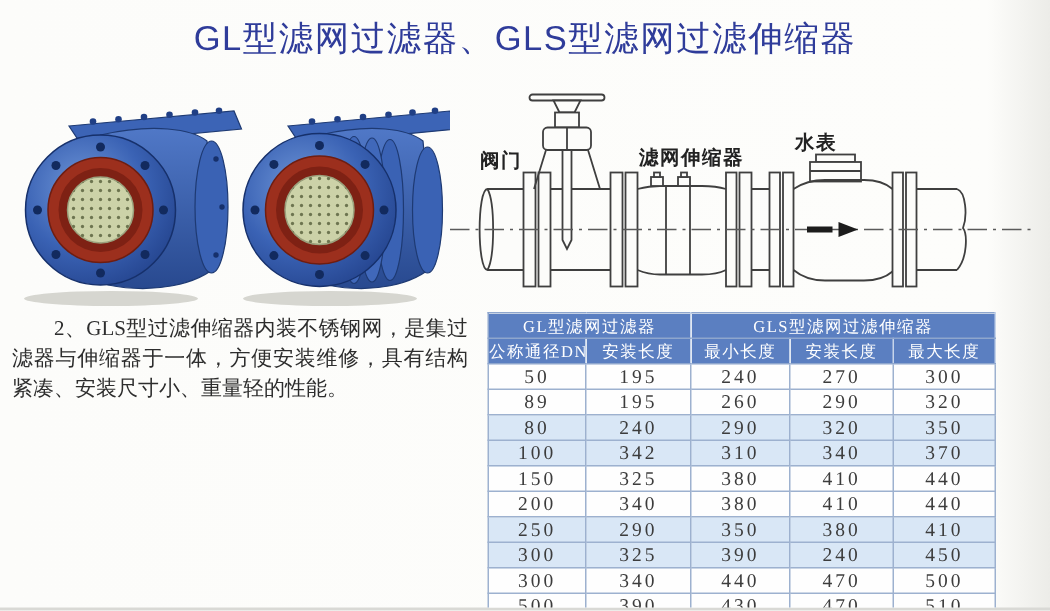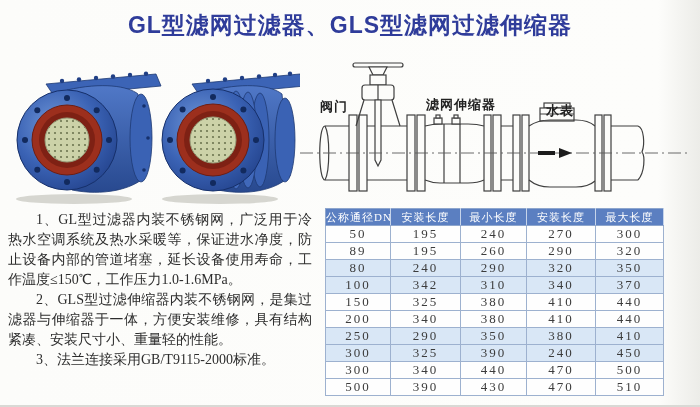--- a/index.html
+++ b/index.html
@@ -5,33 +5,33 @@
   html,body{margin:0;padding:0;}
   body{
     width:700px;height:407px;position:relative;overflow:hidden;
     background:linear-gradient(90deg,#fcfcfa 0%,#fdfdfb 94%,#ecece8 100%);
     font-family:"Liberation Serif",serif;
     border-bottom:2px solid #d9d9d5;
     box-sizing:border-box;
   }
   .page-title{
     position:absolute;top:10px;left:0;width:700px;text-align:center;
-    font-family:"Liberation Sans",sans-serif;font-weight:bold;
+    font-family:"Liberation Sans",sans-serif;font-weight:normal;
     font-size:23px;letter-spacing:1px;
     color:var(--title-text,#2f3c9a);margin:0;
   }
   .photos{position:absolute;left:10px;top:58px;width:290px;height:148px;}
   .diagram{position:absolute;left:298px;top:56px;width:392px;height:150px;}
   .diagram-label{
     position:absolute;font-family:"Liberation Sans",sans-serif;
     font-size:13px;color:#222;font-weight:bold;letter-spacing:1px;white-space:nowrap;
   }
   .label-valve{left:22px;top:42px;}
   .label-strainer{left:128px;top:40px;}
-  .label-meter{left:248px;top:30px;margin-top:16px;}
+  .label-meter{left:232px;top:30px;}
   .description{
     position:absolute;left:8px;top:210px;width:304px;
     font-size:14px;line-height:20px;color:#2d2d2d;text-align:justify;
   }
   .description p{margin:0;text-indent:2em;}
   .spec-table{
     position:absolute;left:325px;top:208px;width:338px;
     border-collapse:collapse;table-layout:fixed;
     font-size:12px;color:#3c3c3c;
   }
@@ -199,35 +199,37 @@
       <polygon points="261,92 274,97 261,102"></polygon>
     </g>
   </svg>
 
   <span class="diagram-label label-valve">阀门</span>
   <span class="diagram-label label-strainer">滤网伸缩器</span>
   <span class="diagram-label label-meter">水表</span>
 </div>
 
 <div class="description">
-  <p>1、GL型过滤器内装不锈钢网，广泛用于冷热水空调系统及热水采暖等，保证进水净度，防止设备内部的管道堵塞，延长设备使用寿命，工作温度≤150℃，工作压力1.0-1.6MPa。</p>
   <p>2、GLS型过滤伸缩器内装不锈钢网，是集过滤器与伸缩器于一体，方便安装维修，具有结构紧凑、安装尺寸小、重量轻的性能。</p>
-  <p>3、法兰连接采用GB/T9115-2000标准。</p>
 </div>
 
 <table class="spec-table">
   <colgroup>
     <col class="c0">
       <col class="c1">
       <col class="c2">
       <col class="c3">
       <col class="c4">
   </colgroup>
   <thead>
     <tr>
+      <th colspan="2">GL型滤网过滤器</th>
+      <th colspan="3">GLS型滤网过滤伸缩器</th>
+    </tr>
+    <tr>
       <th>公称通径DN</th>
       <th>安装长度</th>
       <th>最小长度</th>
       <th>安装长度</th>
       <th>最大长度</th>
     </tr>
   </thead>
   <tbody>
       <tr>
         <td>50</td>

